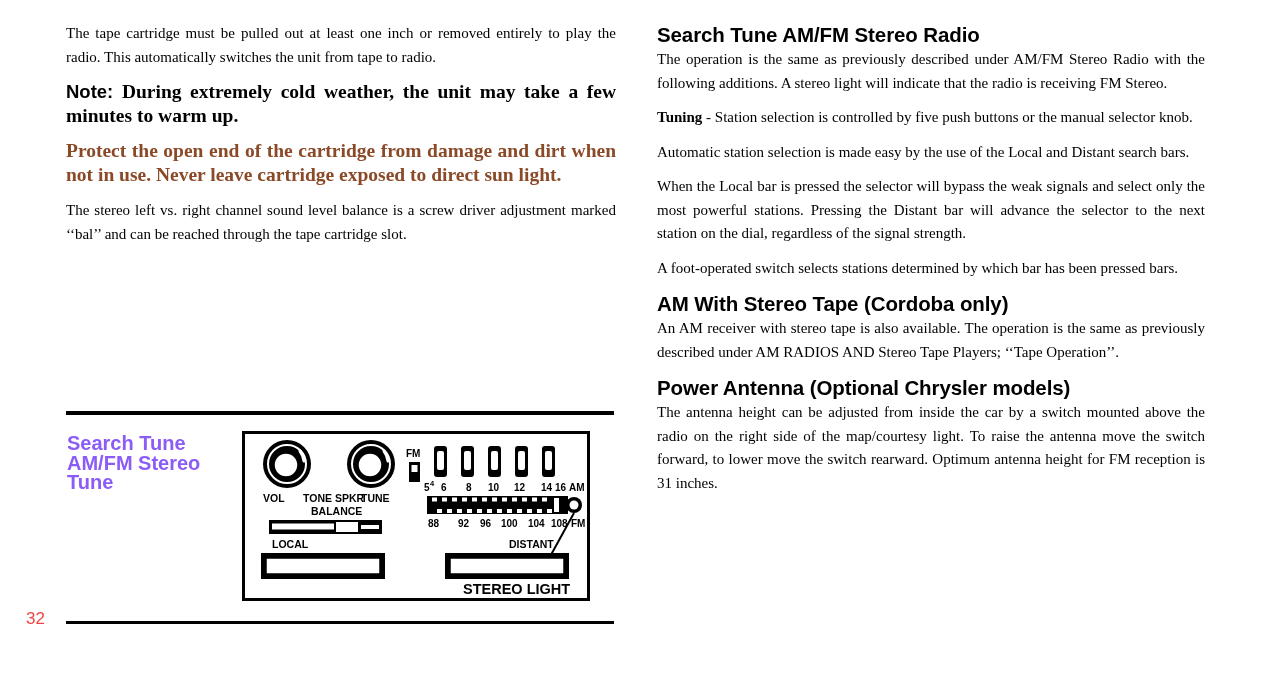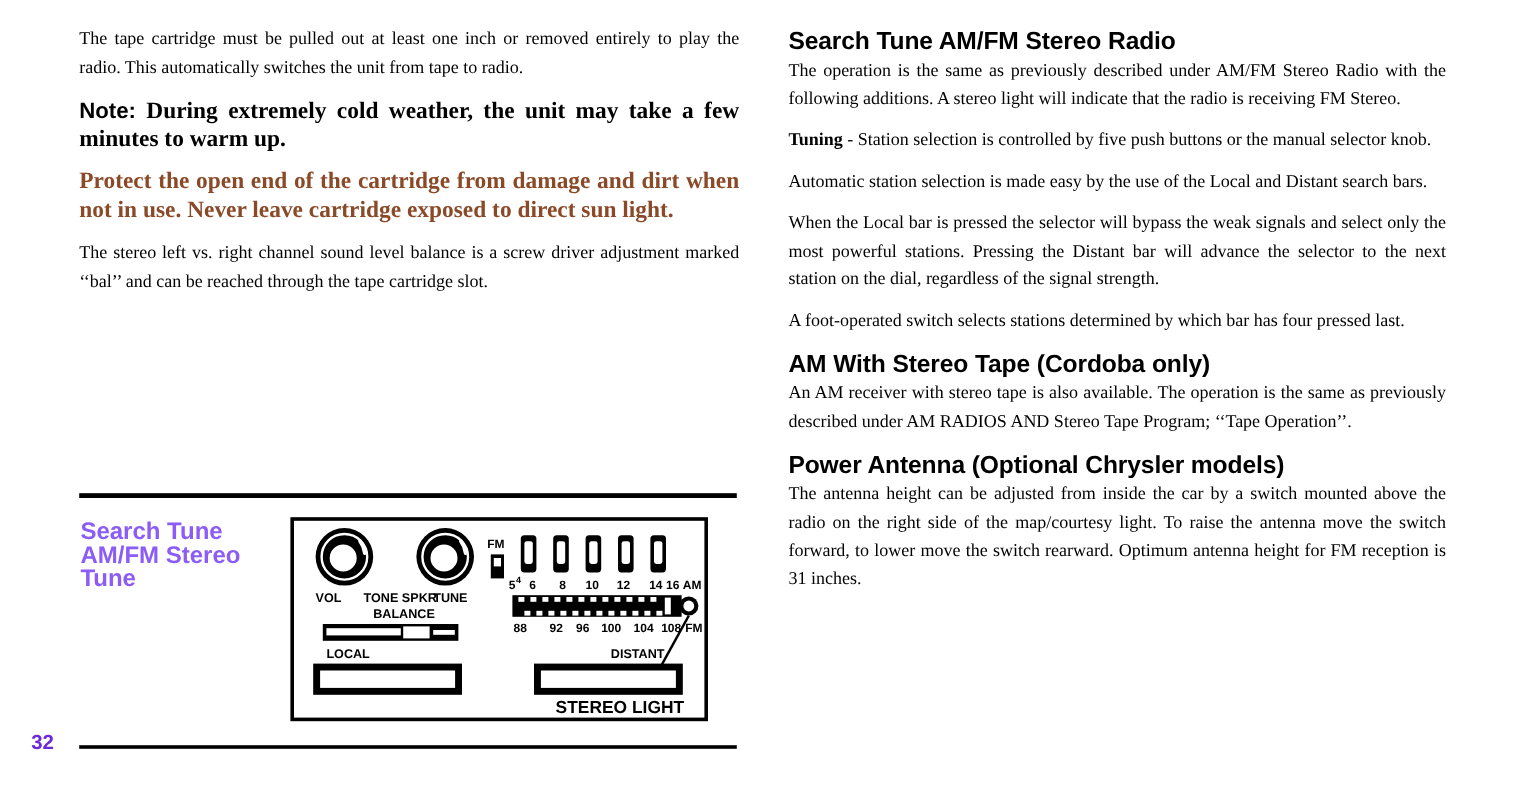--- a/index.html
+++ b/index.html
@@ -107,23 +107,23 @@
     top: 621px;
     width: 548px;
     height: 3px;
     background: #000;
   }
   .page-num {
     position: absolute;
     left: 26px;
     top: 609px;
     font-family: "Liberation Sans", sans-serif;
-    font-weight: bold;
+    font-weight: normal;
     font-size: 17px;
-    color: #6d28d9;
+    color: #ef4444;
   }
 
   
   .fig-caption {
     position: absolute;
     left: 67px;
     top: 434px;
     width: 160px;
     font-family: "Liberation Sans", sans-serif;
     font-weight: bold;
@@ -333,22 +333,22 @@
 
     <h2 class="sans-head">Search Tune AM/FM Stereo Radio</h2>
     <p class="body">The operation is the same as previously described under AM/FM Stereo Radio with the following additions. A stereo light will indicate that the radio is receiving FM Stereo.</p>
 
     <p class="body"><span class="lead">Tuning</span><span> - Station selection is controlled by five push buttons or the manual selector knob.</span></p>
 
     <p class="body">Automatic station selection is made easy by the use of the Local and Distant search bars.</p>
 
     <p class="body">When the Local bar is pressed the selector will bypass the weak signals and select only the most powerful stations. Pressing the Distant bar will advance the selector to the next station on the dial, regardless of the signal strength.</p>
 
-    <p class="body">A foot-operated switch selects stations determined by which bar has four pressed last.</p>
+    <p class="body">A foot-operated switch selects stations determined by which bar has been pressed bars.</p>
 
     <h2 class="sans-head">AM With Stereo Tape (Cordoba only)</h2>
-    <p class="body">An AM receiver with stereo tape is also available. The operation is the same as previously described under AM RADIOS AND Stereo Tape Program; ‘‘Tape Operation’’.</p>
+    <p class="body">An AM receiver with stereo tape is also available. The operation is the same as previously described under AM RADIOS AND Stereo Tape Players; ‘‘Tape Operation’’.</p>
 
     <h2 class="sans-head">Power Antenna (Optional Chrysler models)</h2>
     <p class="body last">The antenna height can be adjusted from inside the car by a switch mounted above the radio on the right side of the map/courtesy light. To raise the antenna move the switch forward, to lower move the switch rearward. Optimum antenna height for FM reception is 31 inches.</p>
   </div>
 
 </div>
 
 </body></html>

